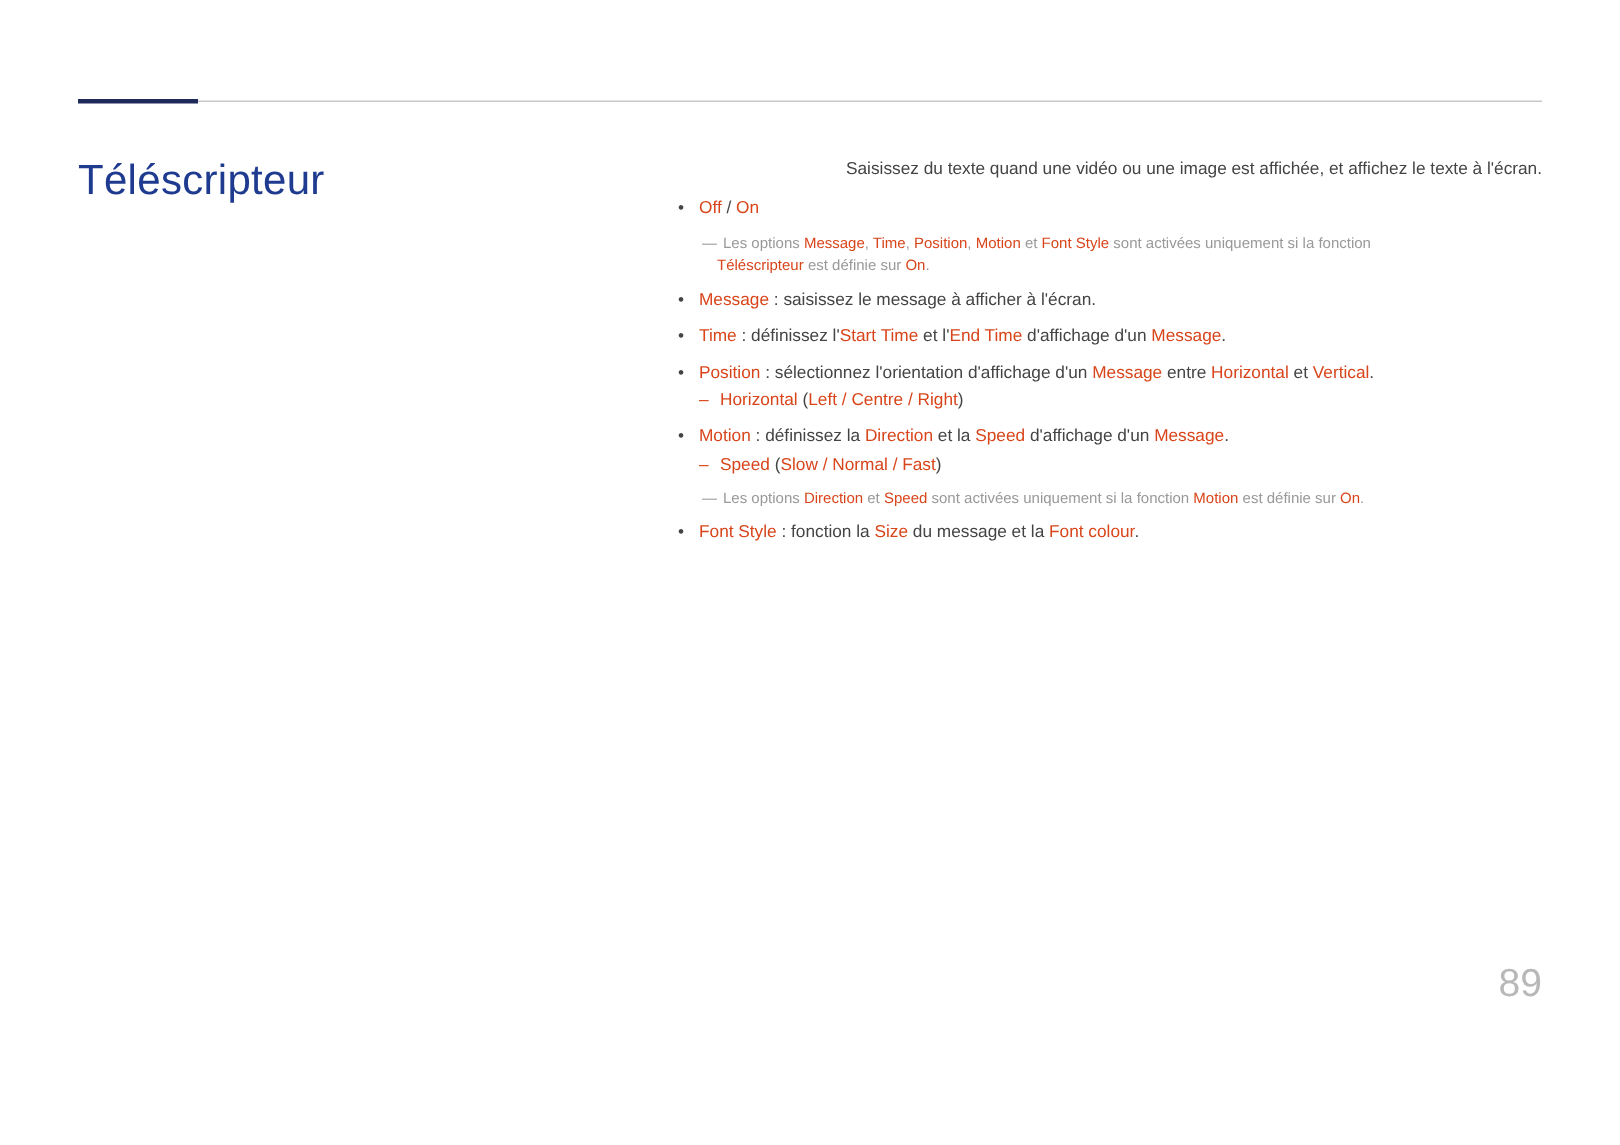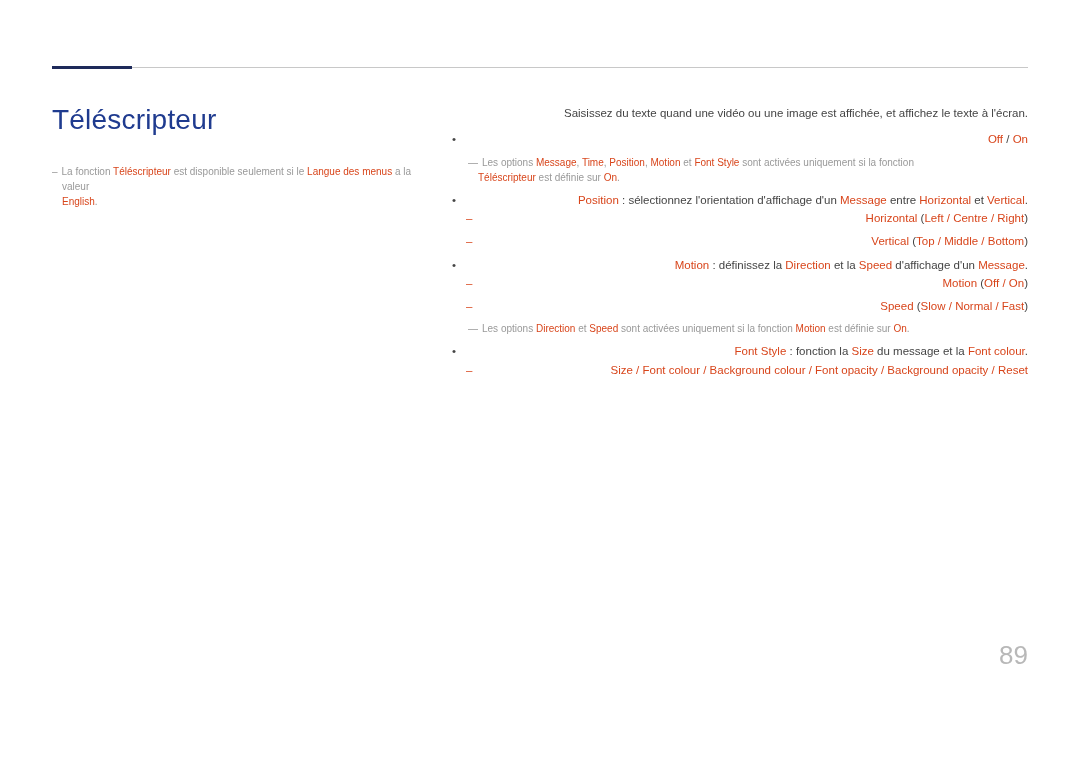--- a/index.html
+++ b/index.html
@@ -73,21 +73,20 @@
     color: #999;
     line-height: 1.5;
     padding-left: 10px;
     text-indent: -10px;
   }
   .footnote .dash, .subnote .dash { color:#999; margin-right:4px; }
   ul.bul, ul.dash {
     list-style: none;
     padding: 0;
     margin: 0;
-    text-align: right;
   }
   ul.bul > li {
     position: relative;
     padding-left: 14px;
     margin-bottom: 6px;
   }
   ul.bul > li::before {
     content: "•";
     position: absolute;
     left: 0;
@@ -155,74 +154,66 @@
     <div class="rule"></div>
     <div class="accent"></div>
   </div>
 
   <div class="cols">
 
     <div class="left">
       <h1 class="title">Téléscripteur</h1>
 
 
-      <div class="footnote">
-        <span class="dash">–</span><span>La fonction </span><span class="hl">Téléscripteur</span><span> est disponible seulement si le </span><span class="hl">Langue des menus</span><span> a la valeur </span><br><span class="hl">English</span><span>.</span>
-      </div>
     </div>
 
     <div class="right">
       <div class="intro">Saisissez du texte quand une vidéo ou une image est affichée, et affichez le texte à l'écran.</div>
 
       <ul class="bul">
         <li>
           <span class="hl">Off</span><span> / </span><span class="hl">On</span>
         </li>
       </ul>
 
       <div class="subnote">
         <span class="dash">―</span><span>Les options </span><span class="hl">Message</span><span>, </span><span class="hl">Time</span><span>, </span><span class="hl">Position</span><span>, </span><span class="hl">Motion</span><span> et </span><span class="hl">Font Style</span><span> sont activées uniquement si la fonction </span><br><span class="hl">Téléscripteur</span><span> est définie sur </span><span class="hl">On</span><span>.</span>
       </div>
 
       <ul class="bul">
+        <li>
+          <span class="hl">Message</span><span> : saisissez le message à afficher à l'écran.</span>
+        </li>
+        <li>
+          <span class="hl">Time</span><span> : définissez l'</span><span class="hl">Start Time</span><span> et l'</span><span class="hl">End Time</span><span> d'affichage d'un </span><span class="hl">Message</span><span>.</span>
+        </li>
         <li>
           <span class="hl">Position</span><span> : sélectionnez l'orientation d'affichage d'un </span><span class="hl">Message</span><span> entre </span><span class="hl">Horizontal</span><span> et </span><span class="hl">Vertical</span><span>.</span>
           <ul class="dash">
             <li>
               <span class="hl">Horizontal</span><span> (</span><span class="hl">Left</span><span class="sep"> / </span><span class="hl">Centre</span><span class="sep"> / </span><span class="hl">Right</span><span>)</span>
             </li>
-            <li>
-              <span class="hl">Vertical</span><span> (</span><span class="hl">Top</span><span class="sep"> / </span><span class="hl">Middle</span><span class="sep"> / </span><span class="hl">Bottom</span><span>)</span>
-            </li>
           </ul>
         </li>
         <li>
           <span class="hl">Motion</span><span> : définissez la </span><span class="hl">Direction</span><span> et la </span><span class="hl">Speed</span><span> d'affichage d'un </span><span class="hl">Message</span><span>.</span>
           <ul class="dash">
-            <li>
-              <span class="hl">Motion</span><span> (</span><span class="hl">Off</span><span class="sep"> / </span><span class="hl">On</span><span>)</span>
-            </li>
             <li>
               <span class="hl">Speed</span><span> (</span><span class="hl">Slow</span><span class="sep"> / </span><span class="hl">Normal</span><span class="sep"> / </span><span class="hl">Fast</span><span>)</span>
             </li>
           </ul>
         </li>
       </ul>
 
       <div class="subnote">
         <span class="dash">―</span><span>Les options </span><span class="hl">Direction</span><span> et </span><span class="hl">Speed</span><span> sont activées uniquement si la fonction </span><span class="hl">Motion</span><span> est définie sur </span><span class="hl">On</span><span>.</span>
       </div>
 
       <ul class="bul">
         <li>
           <span class="hl">Font Style</span><span> : fonction la </span><span class="hl">Size</span><span> du message et la </span><span class="hl">Font colour</span><span>.</span>
-          <ul class="dash">
-            <li>
-              <span class="hl">Size</span><span class="sep"> / </span><span class="hl">Font colour</span><span class="sep"> / </span><span class="hl">Background colour</span><span class="sep"> / </span><span class="hl">Font opacity</span><span class="sep"> / </span><span class="hl">Background opacity</span><span class="sep"> / </span><span class="hl">Reset</span>
-            </li>
-          </ul>
         </li>
       </ul>
     </div>
   </div>
 
   <div class="page-number">89</div>
 </div>
 
 </body></html>

